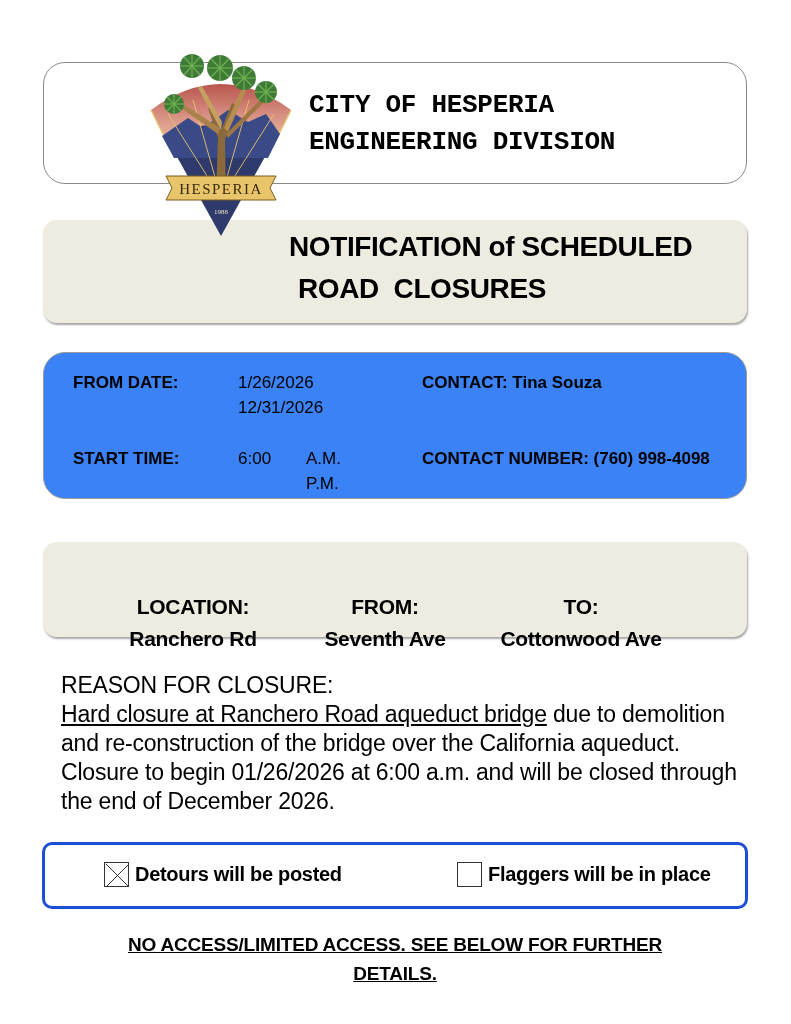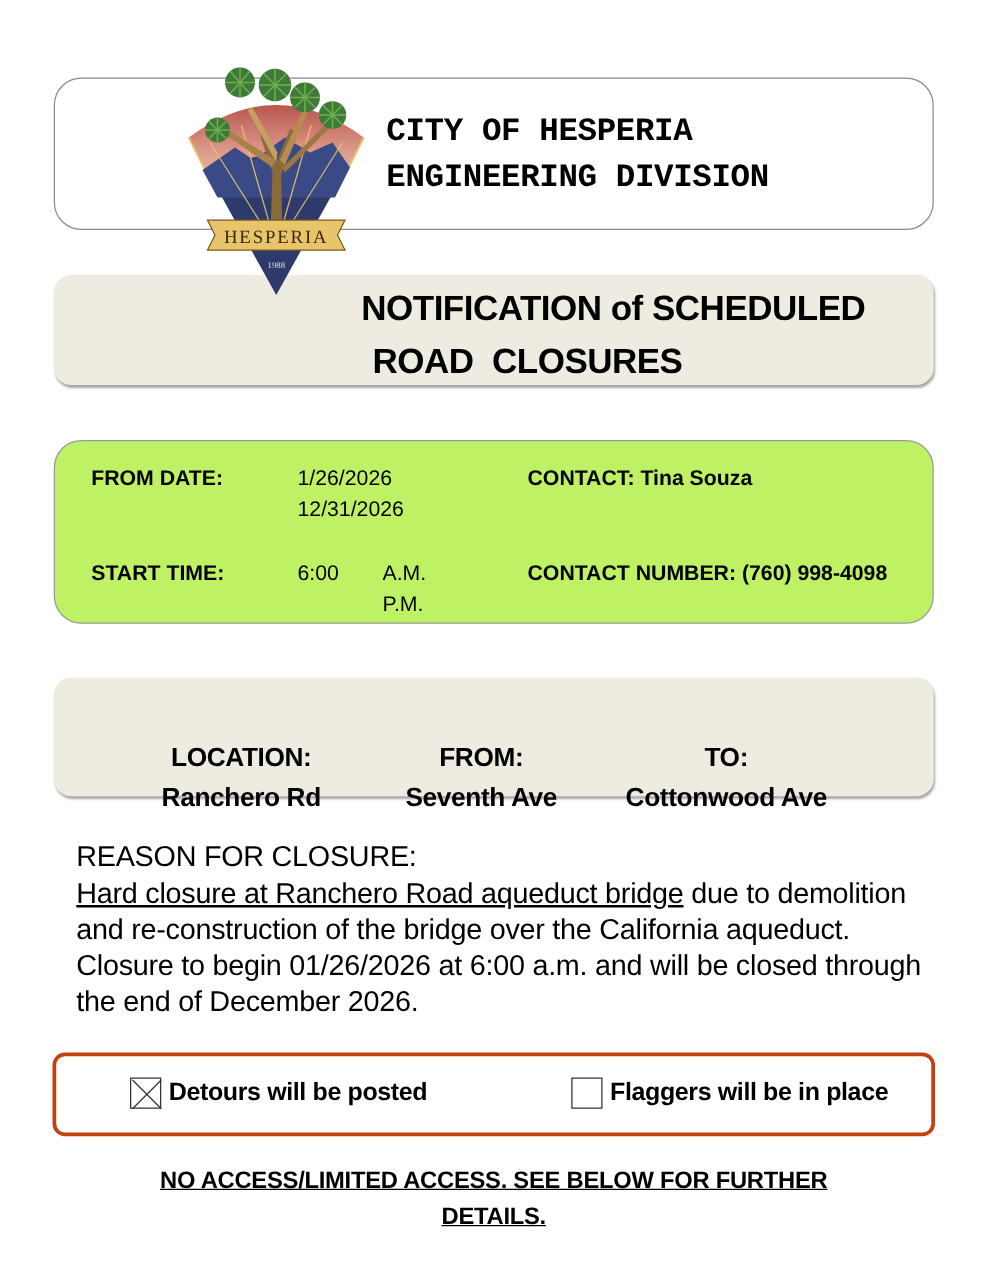--- a/index.html
+++ b/index.html
@@ -34,39 +34,39 @@
       letter-spacing: -0.3px;
       font-family: Liberation Mono, monospace;
     }
     .logo {
       position: absolute;
       left: 148px; top: 48px;
       width: 146px; height: 192px;
       z-index: 5;
     }
     .title-box {
-      left: 43px; top: 220px; width: 704px; height: 88px;
+      left: 43px; top: 220px; width: 704px; height: 103px;
       background: #eeebe1;
       border-radius: 14px;
       box-shadow: 1px 2px 2px rgba(0,0,0,0.35);
     }
     .title-text {
       position: absolute;
       left: 246px; top: 6px;
       font-size: 28px;
       font-weight: bold;
       line-height: 42px;
       letter-spacing: -0.4px;
     }
     .title-text .l2 { padding-left: 9px; display: block; white-space: pre; }
     .info-box {
       left: 43px; top: 352px; width: 704px; height: 147px;
       border: 1.5px solid #9a9a9a;
       border-radius: 22px;
-      background: #bef264;
+      background: #3b82f6;
     }
     .info-box .lbl, .info-box .val {
       position: absolute;
       font-size: 17px;
       line-height: 25px;
     }
     .info-box .lbl { font-weight: bold; }
     .loc-box {
       left: 43px; top: 542px; width: 704px; height: 95px;
       background: #eeebe1;
@@ -86,21 +86,21 @@
     .reason {
       position: absolute;
       left: 61px; top: 671px; width: 690px;
       font-size: 23px;
       line-height: 29px;
       letter-spacing: -0.2px;
     }
     .reason u { text-decoration: underline; }
     .check-box {
       left: 42px; top: 842px; width: 706px; height: 67px;
-      border: 3px solid #c2410c;
+      border: 3px solid #1d4ed8;
       border-radius: 10px;
       background: #fff;
     }
     .check-item {
       position: absolute;
       top: 17px;
       display: flex;
       align-items: center;
       font-size: 20px;
       font-weight: bold;

